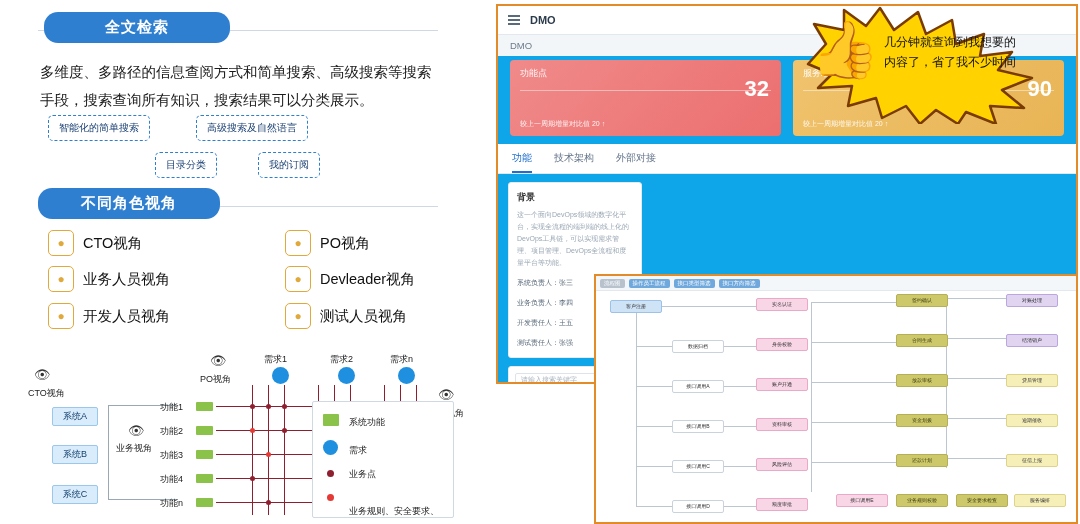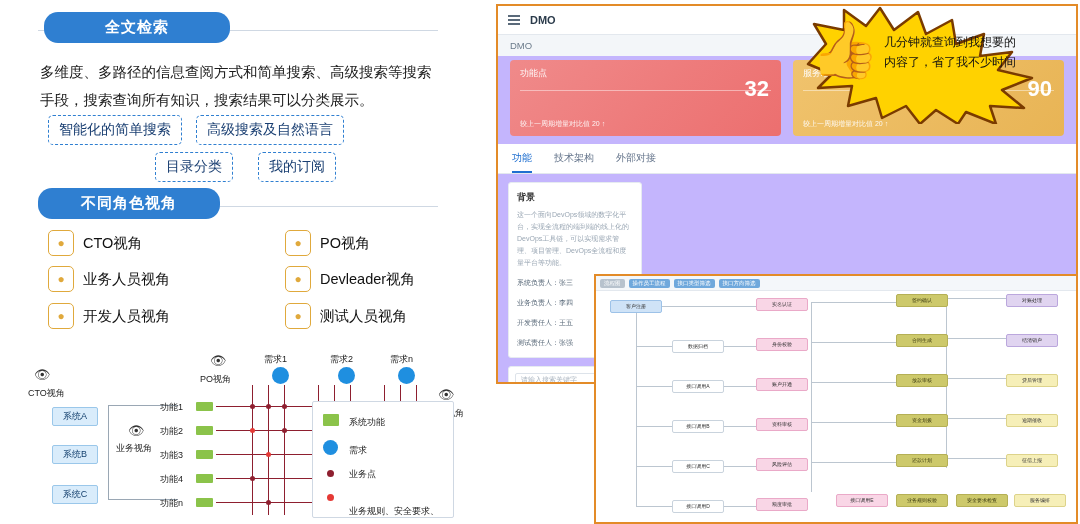--- a/index.html
+++ b/index.html
@@ -26,21 +26,21 @@
   #hr-top{left:38px;top:30px;width:400px;}
   #hr-mid{left:38px;top:206px;width:400px;}
 
   .desc{
     position:absolute;left:40px;top:58px;width:400px;
     font-size:14.5px;color:#1a1a1a;line-height:28px;
   }
 
   .dashbox{
     position:absolute;border:1px dashed #2f7fd1;border-radius:5px;
-    color:#1a3f72;font-size:14px;text-align:center;
+    color:#1a3f72;font-size:10px;text-align:center;
     padding:5px 10px;background:#fff;white-space:nowrap;
   }
   #tag-simple{left:48px;top:115px;}
   #tag-advanced{left:196px;top:115px;}
   #tag-keyword{left:48px;top:152px;}
   #tag-catalog{left:155px;top:152px;}
   #tag-sub{left:258px;top:152px;}
 
   .role{position:absolute;display:flex;align-items:center;gap:9px;}
   .role .ic{
@@ -74,21 +74,21 @@
   .legend{
     position:absolute;left:292px;top:56px;width:140px;height:115px;
     border:1px solid #cfd8e3;background:#fff;border-radius:2px;
   }
   .legend .li{position:absolute;font-size:9px;color:#222;}
   .eye{position:absolute;font-size:13px;color:#333;}
 
   
   .right{
     position:absolute;left:496px;top:4px;width:578px;height:376px;
-    border:2px solid #e38b28;background:#c4b5fd;overflow:hidden;
+    border:2px solid #e38b28;background:#0ea5e9;overflow:hidden;
   }
   .app-top{height:28px;background:#fff;border-bottom:1px solid #e3e8ee;display:flex;align-items:center;gap:10px;padding:0 10px;}
   .hamb{width:12px;height:10px;display:flex;flex-direction:column;justify-content:space-between;}
   .hamb i{display:block;height:1.6px;background:#5a6a7a;}
   .app-name{font-size:11px;color:#2b3b4b;font-weight:bold;}
   .crumb{font-size:9.5px;color:#6b7b8b;padding:5px 12px;background:#f3f6f9;}
 
   .cards{display:flex;gap:12px;padding:4px 12px 8px;}
   .card{flex:1;height:62px;border-radius:4px;padding:7px 10px;color:#fff;position:relative;}
   .card.red{background:linear-gradient(135deg,#f08a8a,#ec6f6f);}

